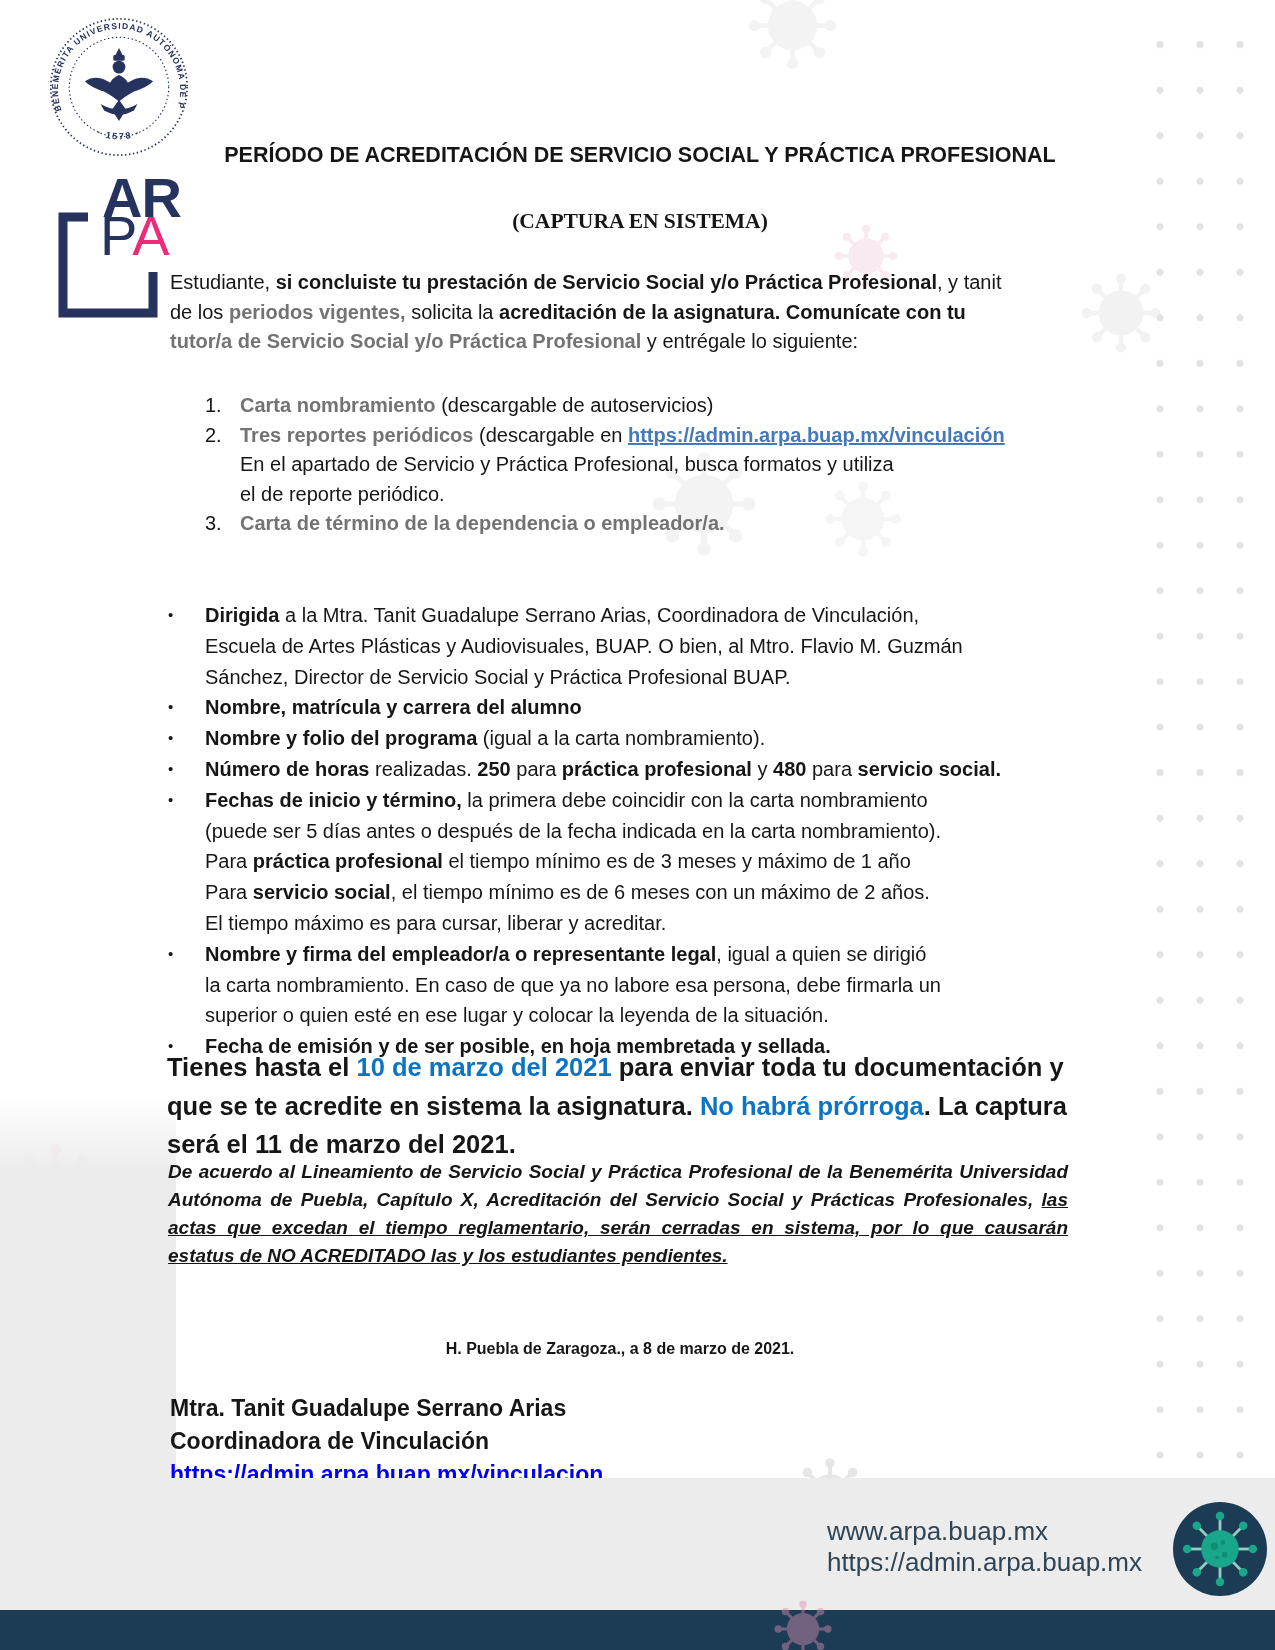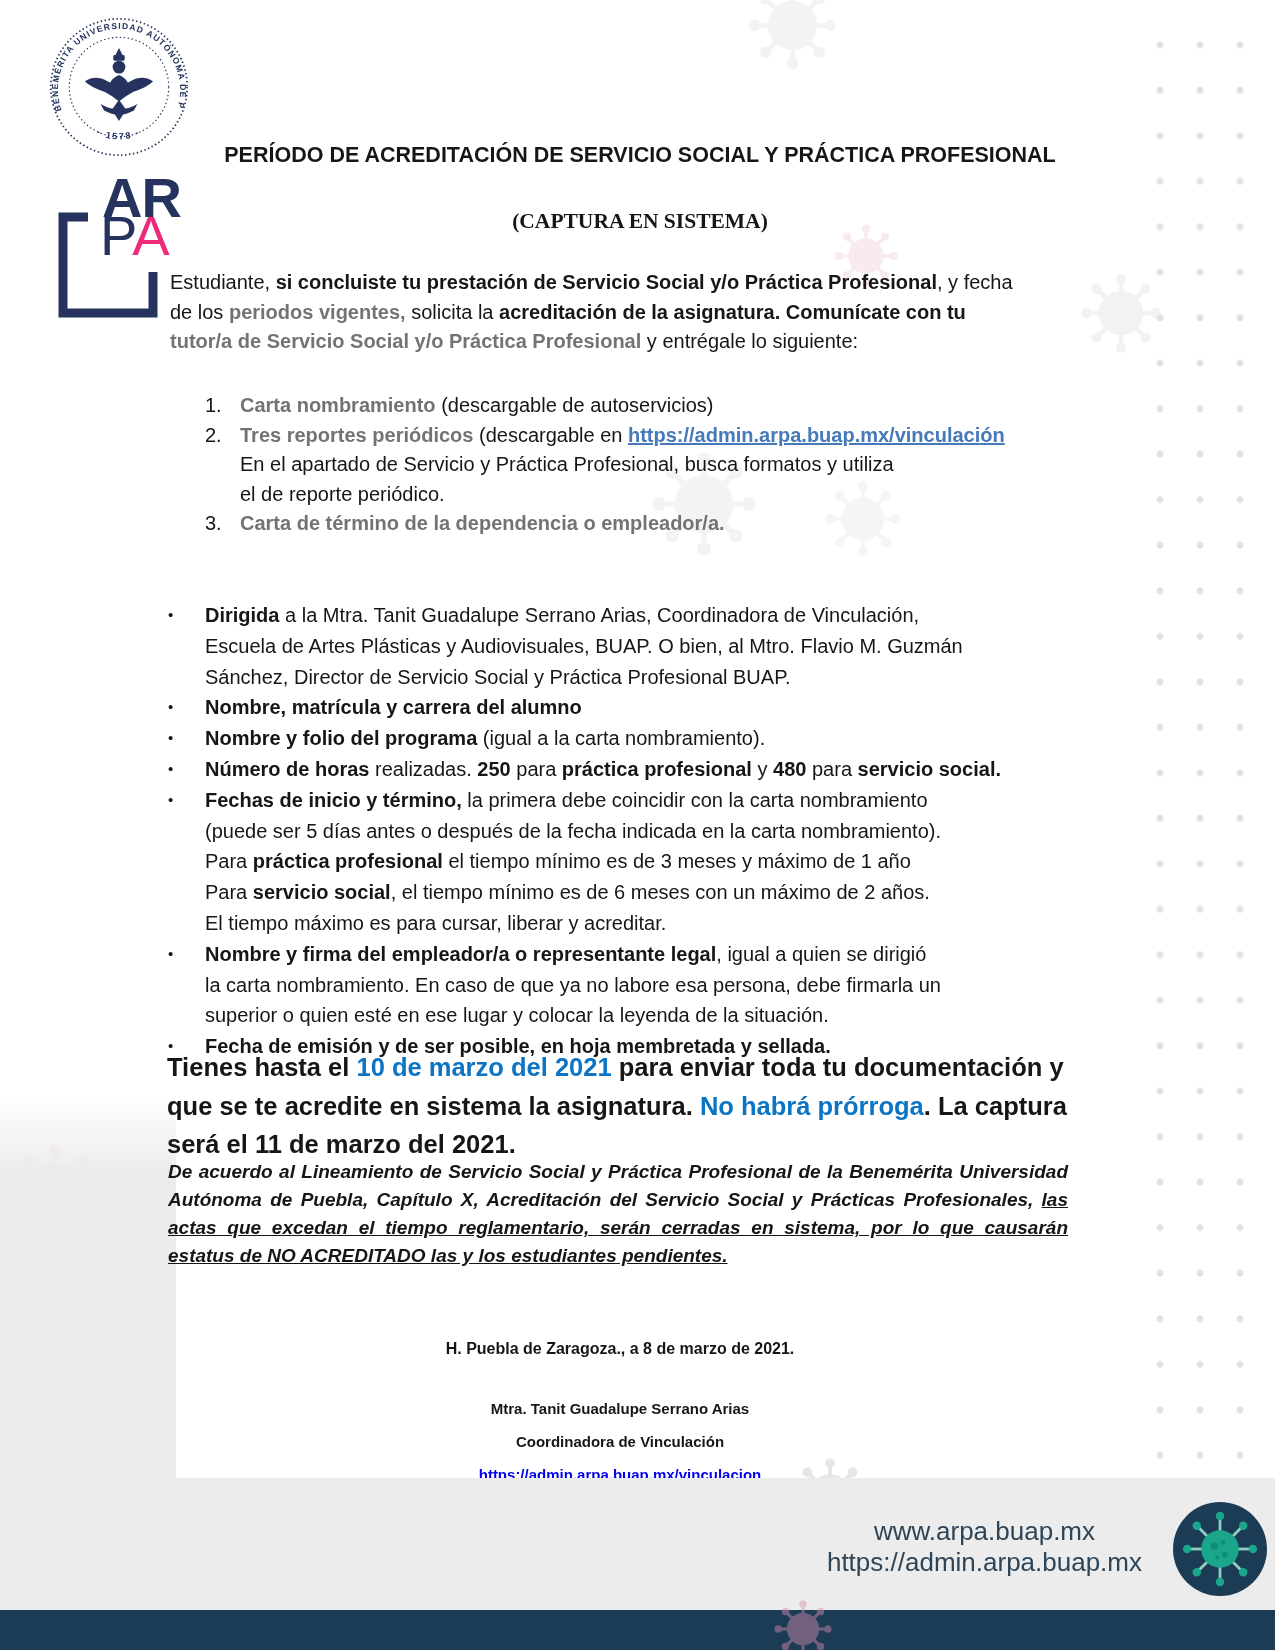--- a/index.html
+++ b/index.html
@@ -34,23 +34,23 @@
   .num-item{display:flex;}
   .num{width:35px;flex:0 0 35px;}
   .bullets{position:absolute;left:168px;top:600px;font-size:20px;line-height:30.8px;}
   .bul{display:flex;}
   .dot{width:37px;flex:0 0 37px;font-size:15px;}
   .deadline{position:absolute;left:167px;top:1048px;font-size:25.5px;line-height:38.5px;font-weight:bold;}
   .regulation{position:absolute;left:168px;top:1158px;width:900px;font-size:19px;line-height:28px;
               font-weight:bold;font-style:italic;text-align:justify;}
   .reg-ul{text-decoration:underline;}
   .dateline{position:absolute;left:170px;top:1340px;width:900px;text-align:center;font-weight:bold;font-size:16px;}
-  .signature{position:absolute;left:170px;top:1392px;width:900px;text-align:center;font-weight:bold;font-size:15px;line-height:33px;}
+  .signature{position:absolute;left:170px;top:1392px;width:900px;text-align:left;font-weight:bold;font-size:23px;line-height:33px;}
   .sig-link{color:#0000ee;text-decoration:underline;cursor:pointer;display:inline-block;}
-  .footer-text{position:absolute;right:133px;top:1516px;text-align:center;font-size:26px;line-height:31px;color:#2e4457;}
+  .footer-text{position:absolute;right:133px;top:1516px;text-align:left;font-size:26px;line-height:31px;color:#2e4457;}
   .footer-icon{position:absolute;left:1173px;top:1502px;width:94px;height:94px;}
 </style>
 </head>
 <body>
 
 <div class="page">
 
   <svg width="0" height="0" style="position:absolute" aria-hidden="true">
     <symbol id="virus" viewBox="0 0 100 100">
       <g stroke="currentColor" stroke-width="5">
@@ -126,21 +126,21 @@
       <path d="M 30,5 H 5 V 101 H 95 V 60" fill="none" stroke="#25335e" stroke-width="9"></path>
     </svg>
     <div class="arpa-ar">AR</div>
     <div class="arpa-pa"><span class="pa-p">P</span><span class="pa-a">A</span></div>
   </div>
 
   <div class="title">PERÍODO DE ACREDITACIÓN DE SERVICIO SOCIAL Y PRÁCTICA PROFESIONAL</div>
   <div class="title title2">(CAPTURA EN SISTEMA)</div>
 
   <div class="intro">
-    <div class="line"><span>Estudiante, </span><span class="b">si concluiste tu prestación de Servicio Social y/o Práctica Profesional</span><span>, y fecha</span></div>
+    <div class="line"><span>Estudiante, </span><span class="b">si concluiste tu prestación de Servicio Social y/o Práctica Profesional</span><span>, y tanit</span></div>
     <div class="line"><span>de los </span><span class="sb">periodos vigentes,</span><span> solicita la </span><span class="b">acreditación de la asignatura. Comunícate con tu</span></div>
     <div class="line"><span class="sb">tutor/a de Servicio Social y/o Práctica Profesional</span><span> y entrégale lo siguiente:</span></div>
   </div>
 
   <div class="numlist">
     <div class="num-item">
       <span class="num">1.</span>
       <div>
         <div class="line"><span class="sb">Carta nombramiento </span><span>(descargable de autoservicios)</span></div>
       </div>

